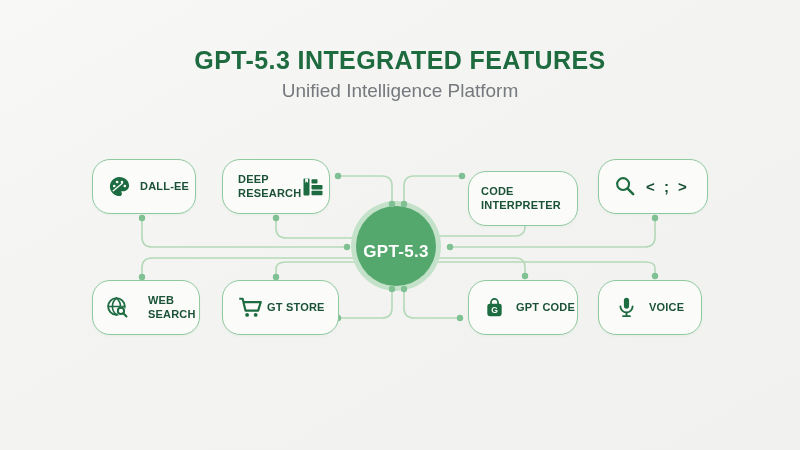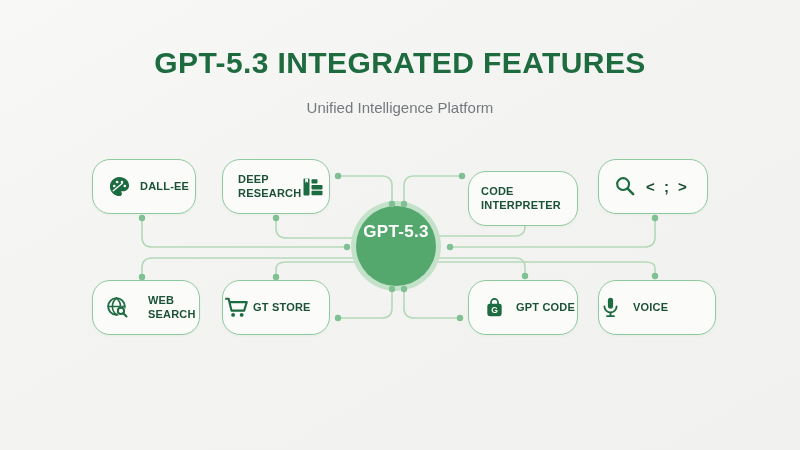--- a/index.html
+++ b/index.html
@@ -3,42 +3,42 @@
 <meta charset="utf-8">
 <style>
   html,body{margin:0;padding:0;}
   .stage{
     position:relative;width:800px;height:450px;overflow:hidden;
     background:linear-gradient(150deg,#f8f8f6 0%,#f3f4f1 45%,#f1f2ef 100%);
     font-family:"Liberation Sans",sans-serif;
   }
   .header{position:absolute;left:0;top:46px;width:800px;text-align:center;}
   .title{
-    font-size:30px;font-weight:bold;color:#1e6b40;letter-spacing:.4px;margin:0;
+    font-size:25px;font-weight:bold;color:#1e6b40;letter-spacing:.4px;margin:0;
   }
-  .subtitle{font-size:15px;color:#75797e;margin-top:19px;}
+  .subtitle{font-size:19px;color:#75797e;margin-top:5px;}
   .wires{position:absolute;left:0;top:0;}
   .node-label{
-    position:absolute;left:346px;top:222px;width:100px;text-align:center;
+    position:absolute;left:346px;top:242px;width:100px;text-align:center;
     font-size:17px;font-weight:bold;color:#ffffff;letter-spacing:.3px;
   }
   .fbox{
     position:absolute;box-sizing:border-box;height:55px;
     background:#fbfbf9;border:1.5px solid #8fc9a0;border-radius:18px;
     box-shadow:0 1px 3px rgba(30,90,50,.05);
     display:flex;align-items:center;
   }
   .b1{left:92px; top:159px;width:104px;padding-left:15px;gap:9px;}
   .b2{left:222px;top:159px;width:108px;padding:0 28px 0 15px;justify-content:space-between;}
   .b3{left:468px;top:159px;width:110px;justify-content:center;margin-top:12px;}
   .b4{left:598px;top:159px;width:110px;padding-left:15px;gap:9px;}
   .b5{left:92px; top:280px;width:108px;padding-left:12px;gap:18px;}
-  .b6{left:222px;top:280px;width:108px;gap:3px;}
+  .b6{left:222px;top:280px;width:117px;padding-left:14px;gap:3px;}
   .b7{left:468px;top:280px;width:110px;padding-left:14px;gap:10px;}
-  .b8{left:598px;top:280px;width:118px;gap:11px;}
+  .b8{left:598px;top:280px;width:104px;padding-left:16px;gap:11px;}
   .flabel{
     font-size:11px;font-weight:bold;color:#1b5237;letter-spacing:.2px;line-height:1.25;
   }
   .flabel.wrap{width:64px;}
   .flabel.wrap2{width:84px;text-align:left;}
   .code-glyphs{font-size:15px;font-weight:bold;color:#174d31;letter-spacing:2.5px;}
   .icon{color:#1d6b40;display:block;flex:none;}
 </style>
 </head>
 <body>

